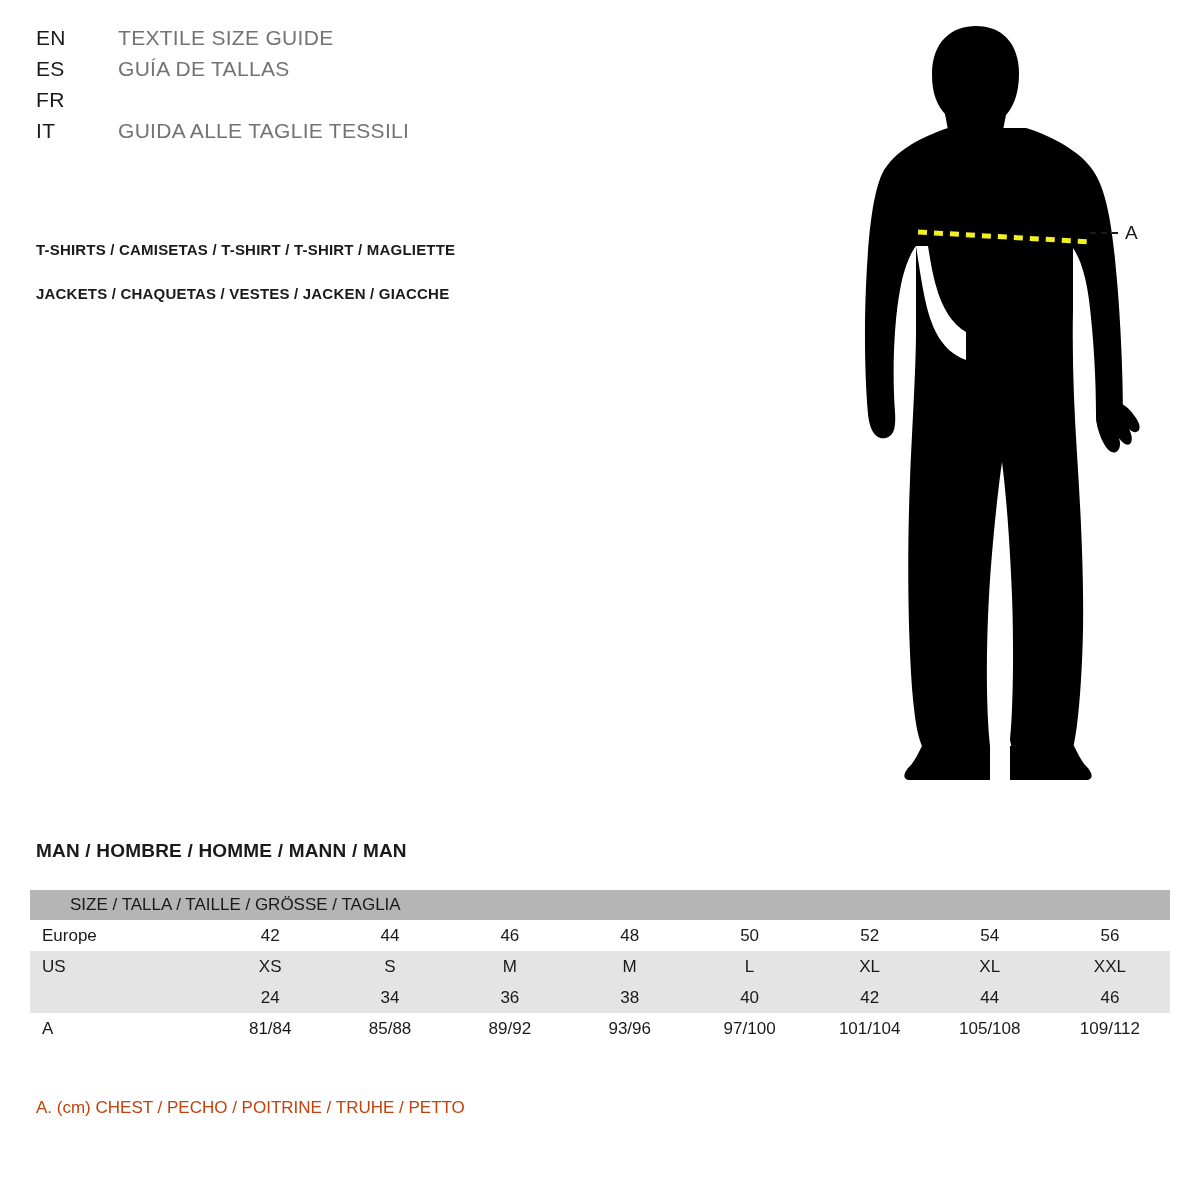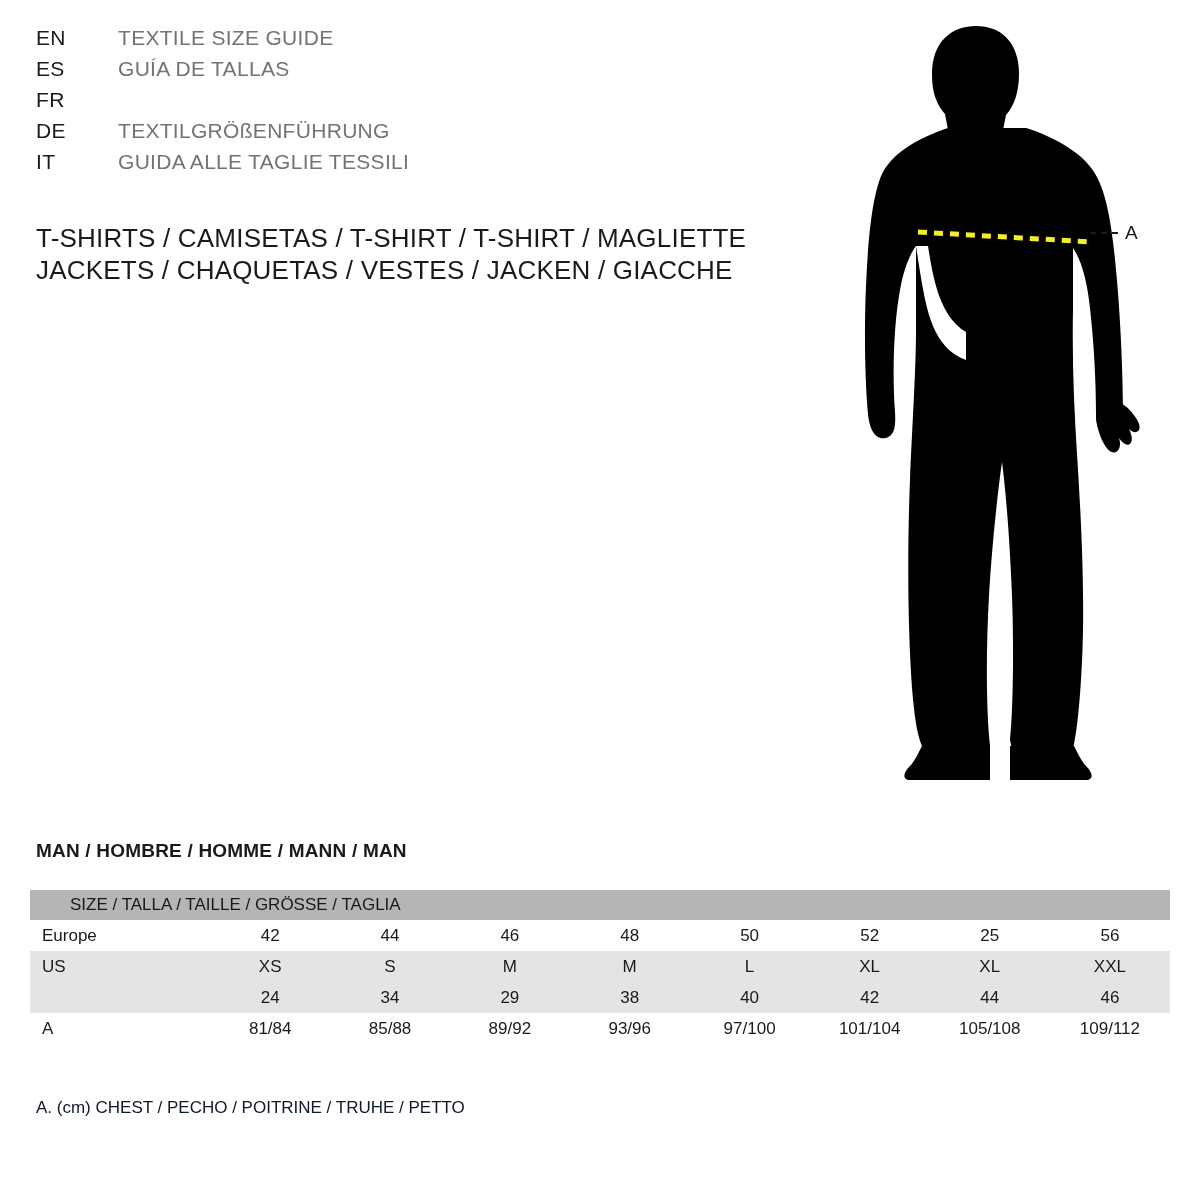--- a/index.html
+++ b/index.html
@@ -46,26 +46,27 @@
     color: #737373;
     white-space: nowrap;
   }
 
   .garment-block {
     position: absolute;
     left: 36px;
     top: 222px;
   }
   .garment-line {
-    font-size: 26px;
-    font-weight: normal;
+    font-size: 15px;
+    font-weight: bold;
     letter-spacing: 0.2px;
     line-height: 32px;
     white-space: nowrap;
     color: #1a1a1a;
+    margin-top: 12px;
   }
 
   
   .figure-wrap {
     position: absolute;
     left: 820px;
     top: 10px;
     width: 360px;
     height: 790px;
   }
@@ -133,44 +134,40 @@
     padding-left: 40px;
   }
   .row-shade td { background: #e4e4e4; }
   .row-plain td { background: #ffffff; }
 
   .footnote {
     position: absolute;
     left: 36px;
     top: 1098px;
     font-size: 17px;
-    color: #0f172a;
+    color: #c2410c;
     white-space: nowrap;
   }
 </style>
 </head>
 <body>
 
 <div class="page">
 
   <div class="lang-block">
     <div class="lang-row">
       <div class="lang-code">EN</div>
       <div class="lang-text">TEXTILE SIZE GUIDE</div>
     </div>
     <div class="lang-row">
       <div class="lang-code">ES</div>
       <div class="lang-text">GUÍA DE TALLAS</div>
     </div>
     <div class="lang-row">
       <div class="lang-code">FR</div>
-    </div>
-    <div class="lang-row">
-      <div class="lang-code">DE</div>
-      <div class="lang-text">TEXTILGRÖßENFÜHRUNG</div>
     </div>
     <div class="lang-row">
       <div class="lang-code">IT</div>
       <div class="lang-text">GUIDA ALLE TAGLIE TESSILI</div>
     </div>
   </div>
 
   <div class="garment-block">
     <div class="garment-line">T-SHIRTS / CAMISETAS / T-SHIRT / T-SHIRT / MAGLIETTE</div>
     <div class="garment-line">JACKETS / CHAQUETAS / VESTES / JACKEN / GIACCHE</div>
@@ -233,39 +230,39 @@
         <td class="rowhead" colspan="9">SIZE / TALLA / TAILLE / GRÖSSE / TAGLIA</td>
       </tr>
       <tr class="row-plain">
         <td class="rowhead">Europe</td>
         <td class="val">42</td>
         <td class="val">44</td>
         <td class="val">46</td>
         <td class="val">48</td>
         <td class="val">50</td>
         <td class="val">52</td>
-        <td class="val">25</td>
+        <td class="val">54</td>
         <td class="val">56</td>
       </tr>
       <tr class="row-shade">
         <td class="rowhead">US</td>
         <td class="val">XS</td>
         <td class="val">S</td>
         <td class="val">M</td>
         <td class="val">M</td>
         <td class="val">L</td>
         <td class="val">XL</td>
         <td class="val">XL</td>
         <td class="val">XXL</td>
       </tr>
       <tr class="row-shade">
         <td class="rowhead"></td>
         <td class="val">24</td>
         <td class="val">34</td>
-        <td class="val">29</td>
+        <td class="val">36</td>
         <td class="val">38</td>
         <td class="val">40</td>
         <td class="val">42</td>
         <td class="val">44</td>
         <td class="val">46</td>
       </tr>
       <tr class="row-plain">
         <td class="rowhead">A</td>
         <td class="val">81/84</td>
         <td class="val">85/88</td>

